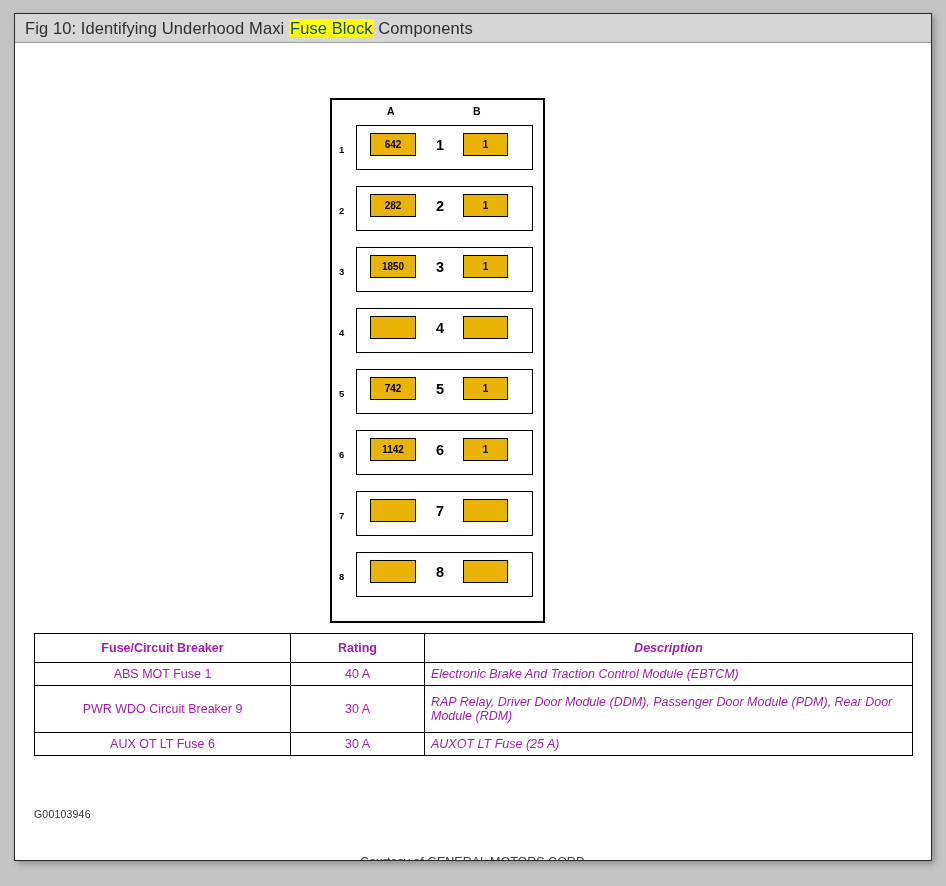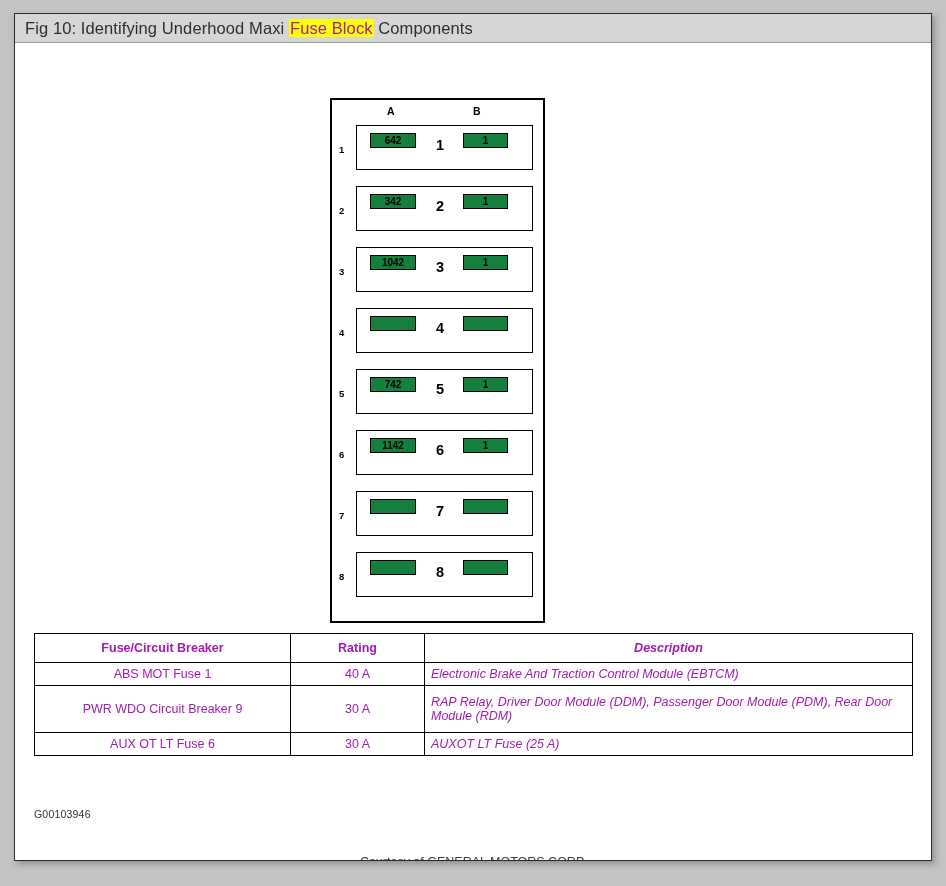--- a/index.html
+++ b/index.html
@@ -39,21 +39,21 @@
     padding-left: 10px;
   }
   .title-text {
     font-size: 16.5px;
     color: #2d2d33;
     white-space: nowrap;
     letter-spacing: 0.1px;
   }
   .hl {
     background: #ffff00;
-    color: #a21caf;
+    color: #0c4a6e;
     padding: 0 1px;
   }
 
   .doc-body {
     position: relative;
     height: 817px;
     background: #ffffff;
   }
 
   
@@ -104,30 +104,30 @@
     left: 0;
     top: 3px;
     right: 0;
     height: 45px;
     border: 1.6px solid #000;
     box-sizing: border-box;
   }
   .cell-a, .cell-b {
     position: absolute;
     top: 11px;
-    height: 15px;
+    height: 23px;
     border: 1.6px solid #000;
     box-sizing: border-box;
     display: flex;
     align-items: center;
     justify-content: center;
     font-size: 10px;
     font-weight: bold;
     color: #000;
-    background: #15803d;
+    background: #eab308;
   }
   .cell-a { left: 14px;  width: 46px; }
   .cell-b { left: 107px; width: 45px; }
   .cell-mid {
     position: absolute;
     left: 72px;
     top: 11px;
     height: 23px;
     width: 24px;
     display: flex;
@@ -209,29 +209,29 @@
           <div class="row-index">1</div>
           <div class="row-outer"></div>
           <div class="cell-a">642</div>
           <div class="cell-mid">1</div>
           <div class="cell-b">1</div>
         </div>
 
         <div class="fuse-row">
           <div class="row-index">2</div>
           <div class="row-outer"></div>
-          <div class="cell-a">342</div>
+          <div class="cell-a">282</div>
           <div class="cell-mid">2</div>
           <div class="cell-b">1</div>
         </div>
 
         <div class="fuse-row">
           <div class="row-index">3</div>
           <div class="row-outer"></div>
-          <div class="cell-a">1042</div>
+          <div class="cell-a">1850</div>
           <div class="cell-mid">3</div>
           <div class="cell-b">1</div>
         </div>
 
         <div class="fuse-row">
           <div class="row-index">4</div>
           <div class="row-outer"></div>
           <div class="cell-a"></div>
           <div class="cell-mid">4</div>
           <div class="cell-b"></div>

